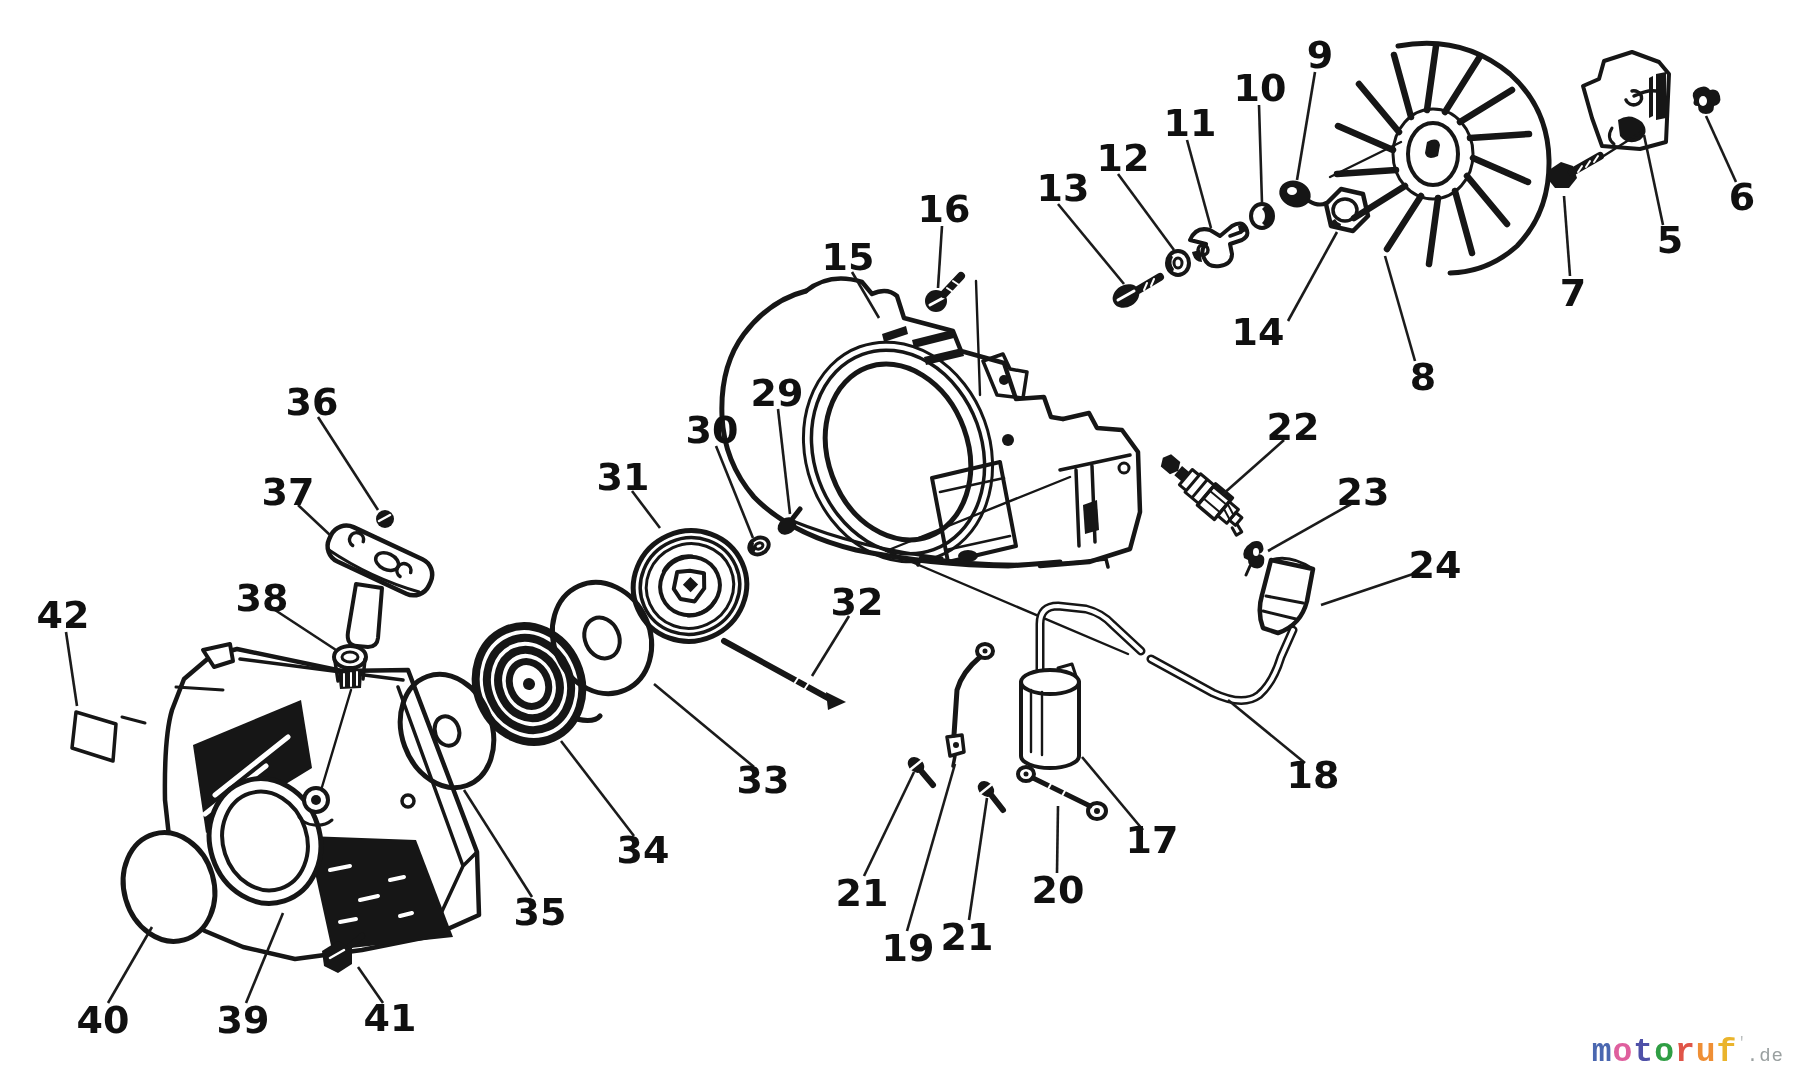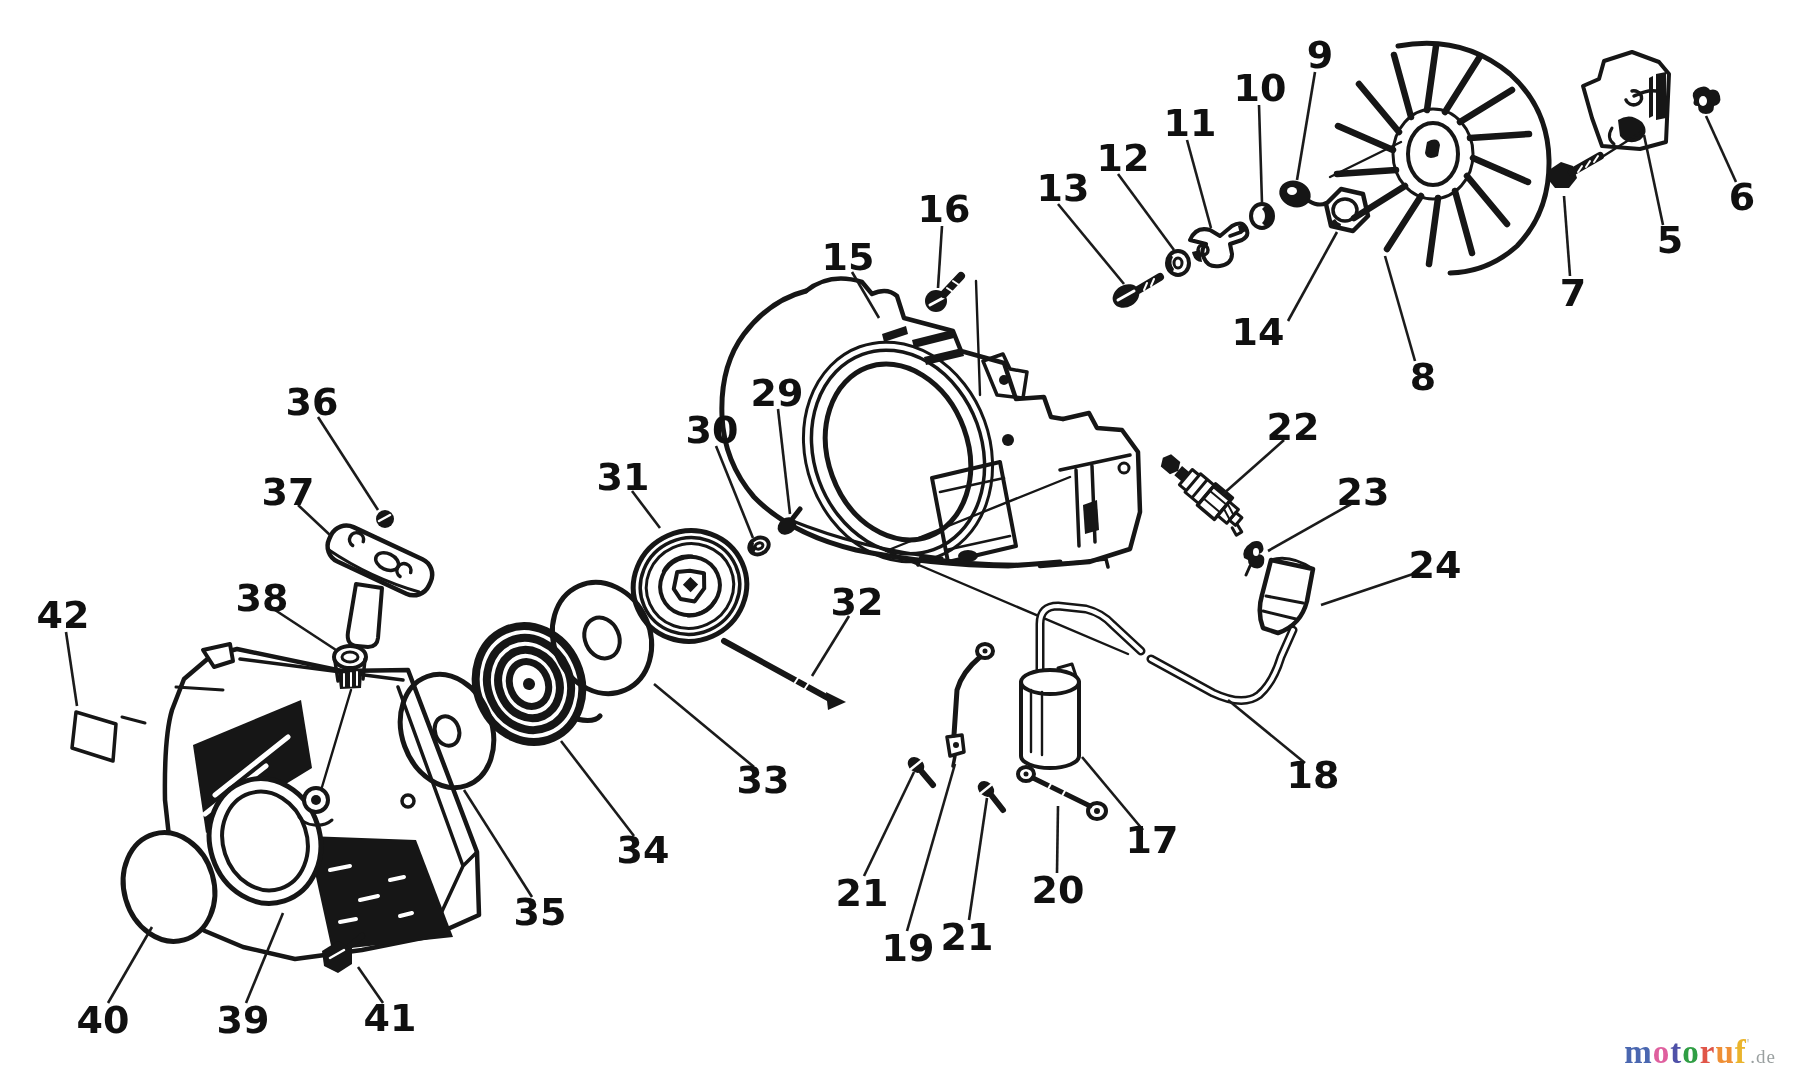--- a/index.html
+++ b/index.html
@@ -7,22 +7,22 @@
          font-family:"DejaVu Sans", sans-serif;}
   svg{position:absolute;left:0;top:0;}
   #art{stroke:#161616;fill:none;stroke-width:4;stroke-linecap:round;stroke-linejoin:round;}
   #art .fill{fill:#161616;stroke:none;}
   #art .wfill{fill:#ffffff;}
   #art .thin{stroke-width:2.4;}
   #art .w{stroke:#ffffff;}
   #leader-layer line{stroke:#1b1b1b;stroke-width:2.6;}
   #label-layer text{font:700 38px "DejaVu Sans", sans-serif;fill:#101010;
                     text-anchor:middle;dominant-baseline:central;}
-  .watermark{position:absolute;right:24px;bottom:6px;
-             font-family:Liberation Serif, serif;
+  .watermark{position:absolute;right:16px;bottom:6px;
+             font-family:Liberation Mono, monospace;
              font-weight:700;font-size:33px;letter-spacing:1px;line-height:1;}
   .watermark .tld{font-size:19px;font-weight:400;}
   .watermark .mk{font-size:14px;vertical-align:14px;font-weight:400;}
 </style>
 </head>
 <body>
 
 <div class="stage">
 <svg width="1800" height="1075" viewBox="0 0 1800 1075">
 

